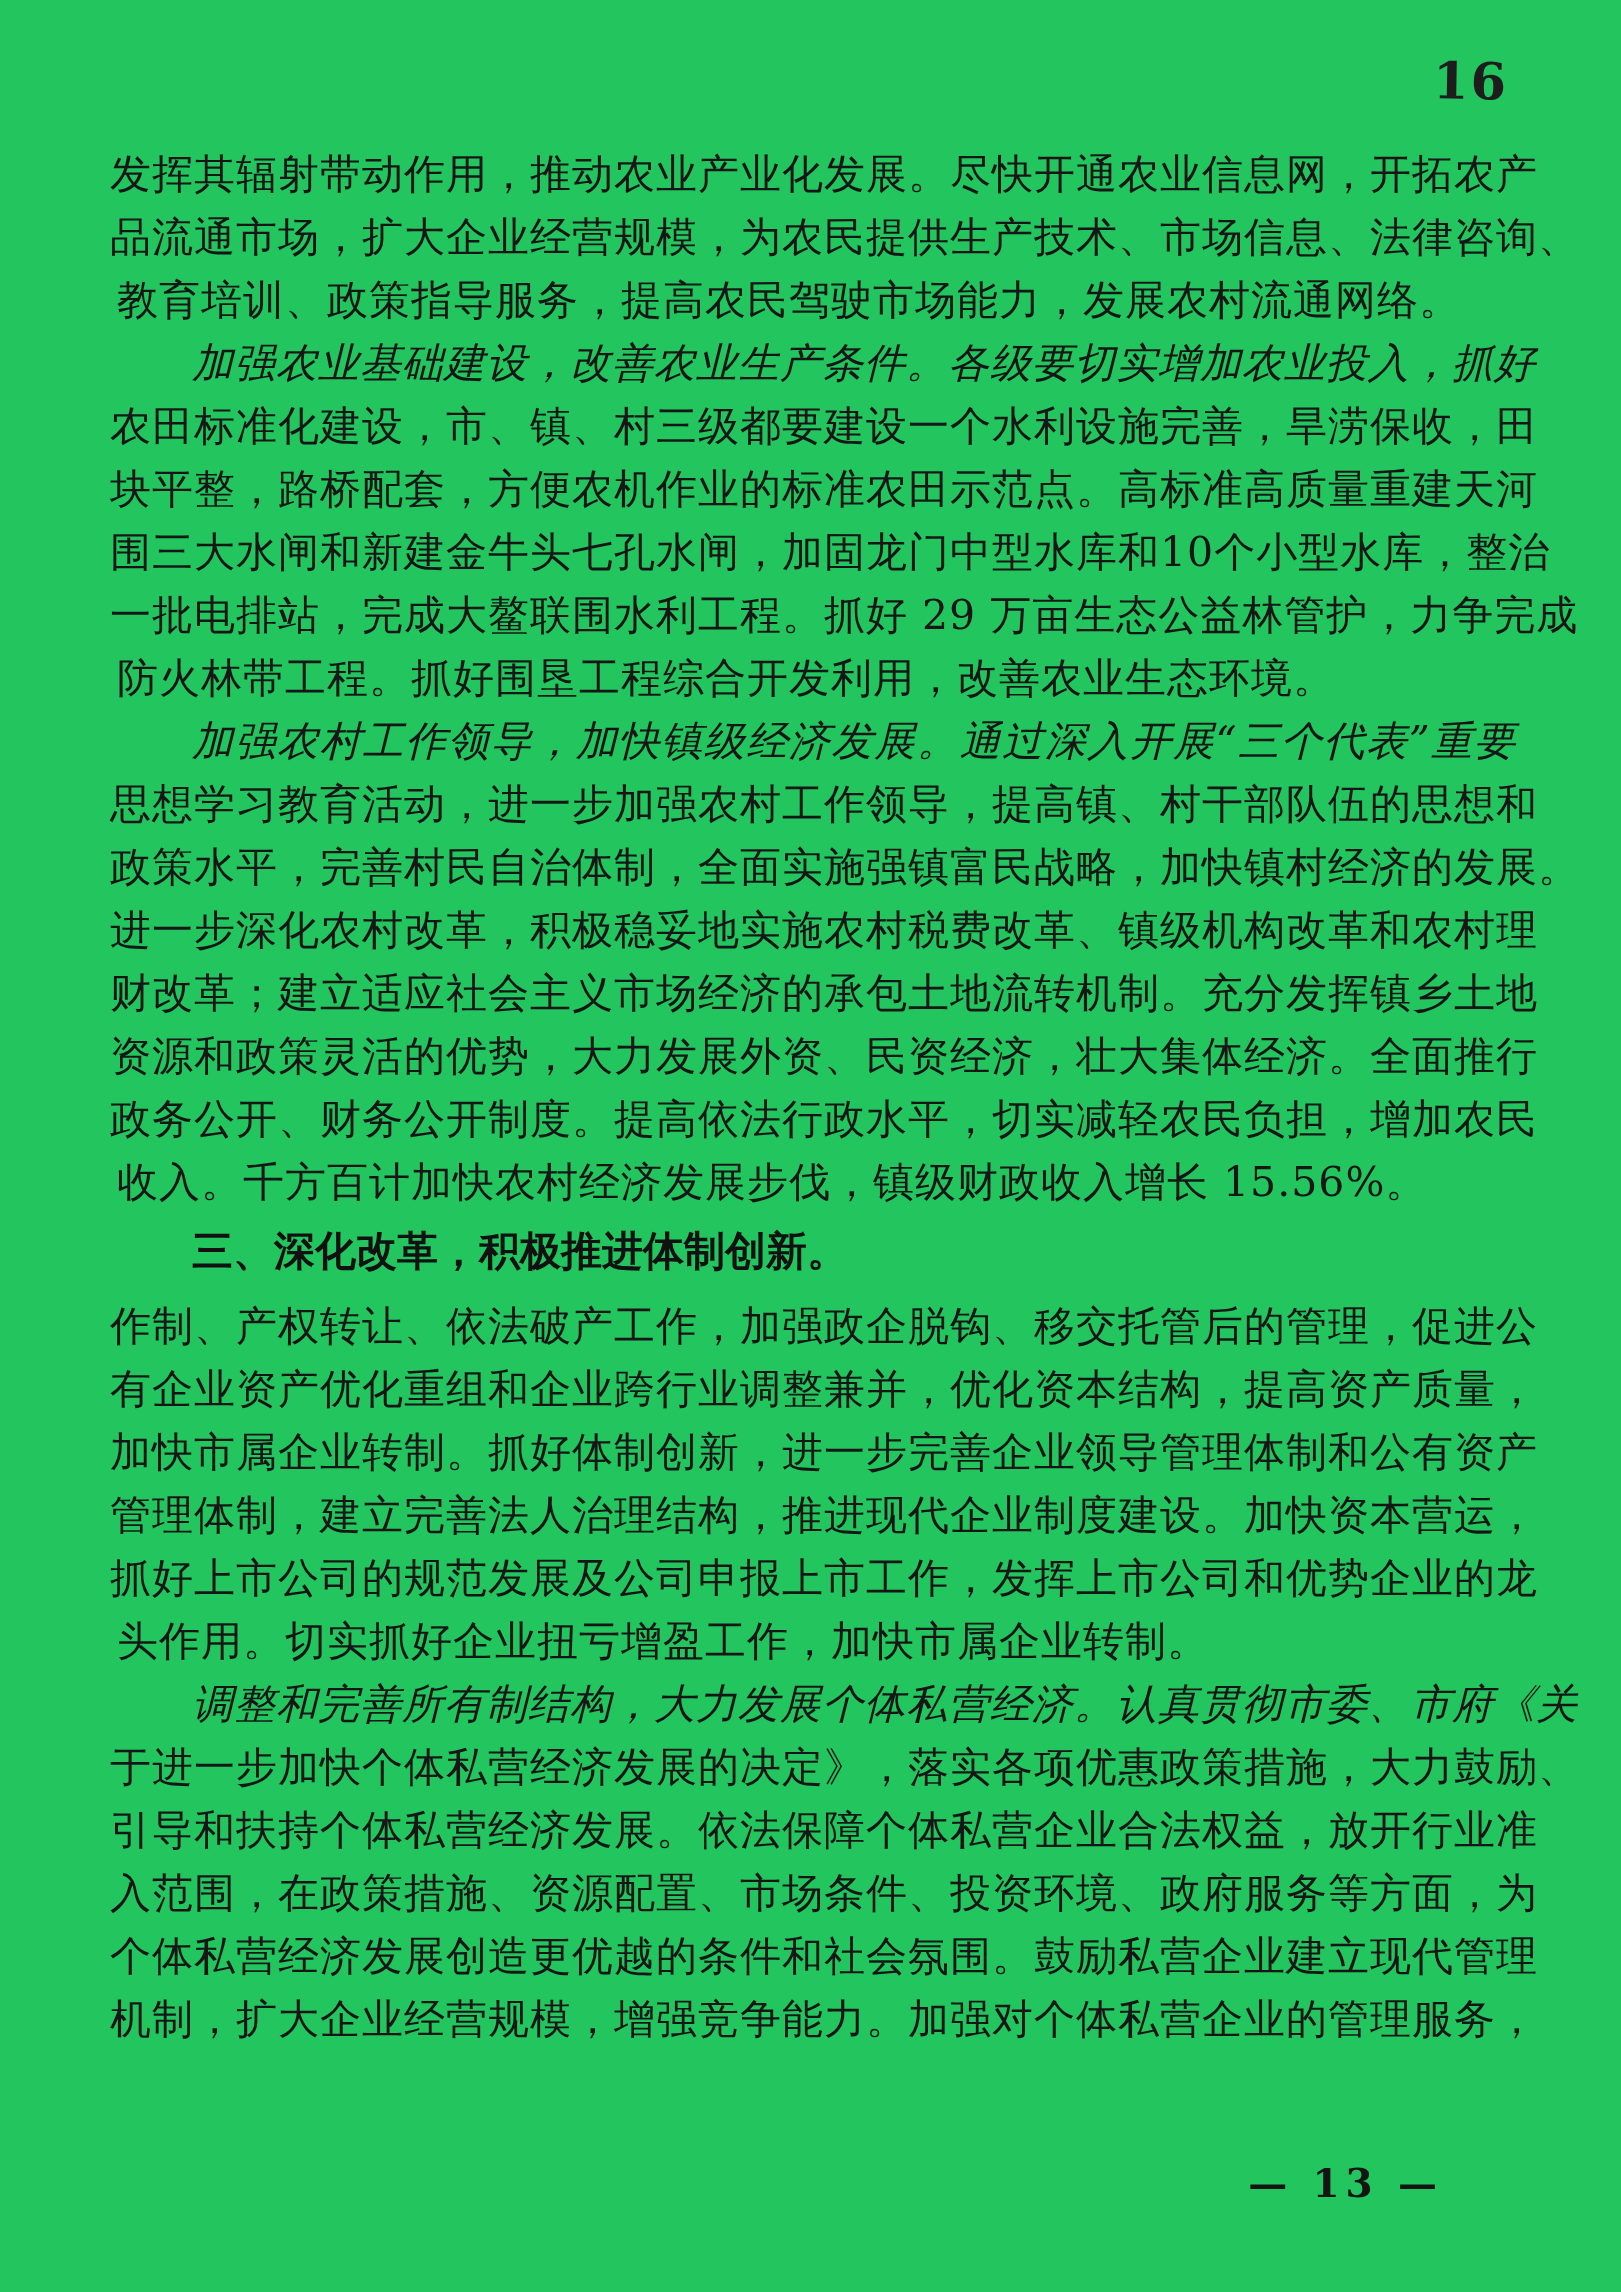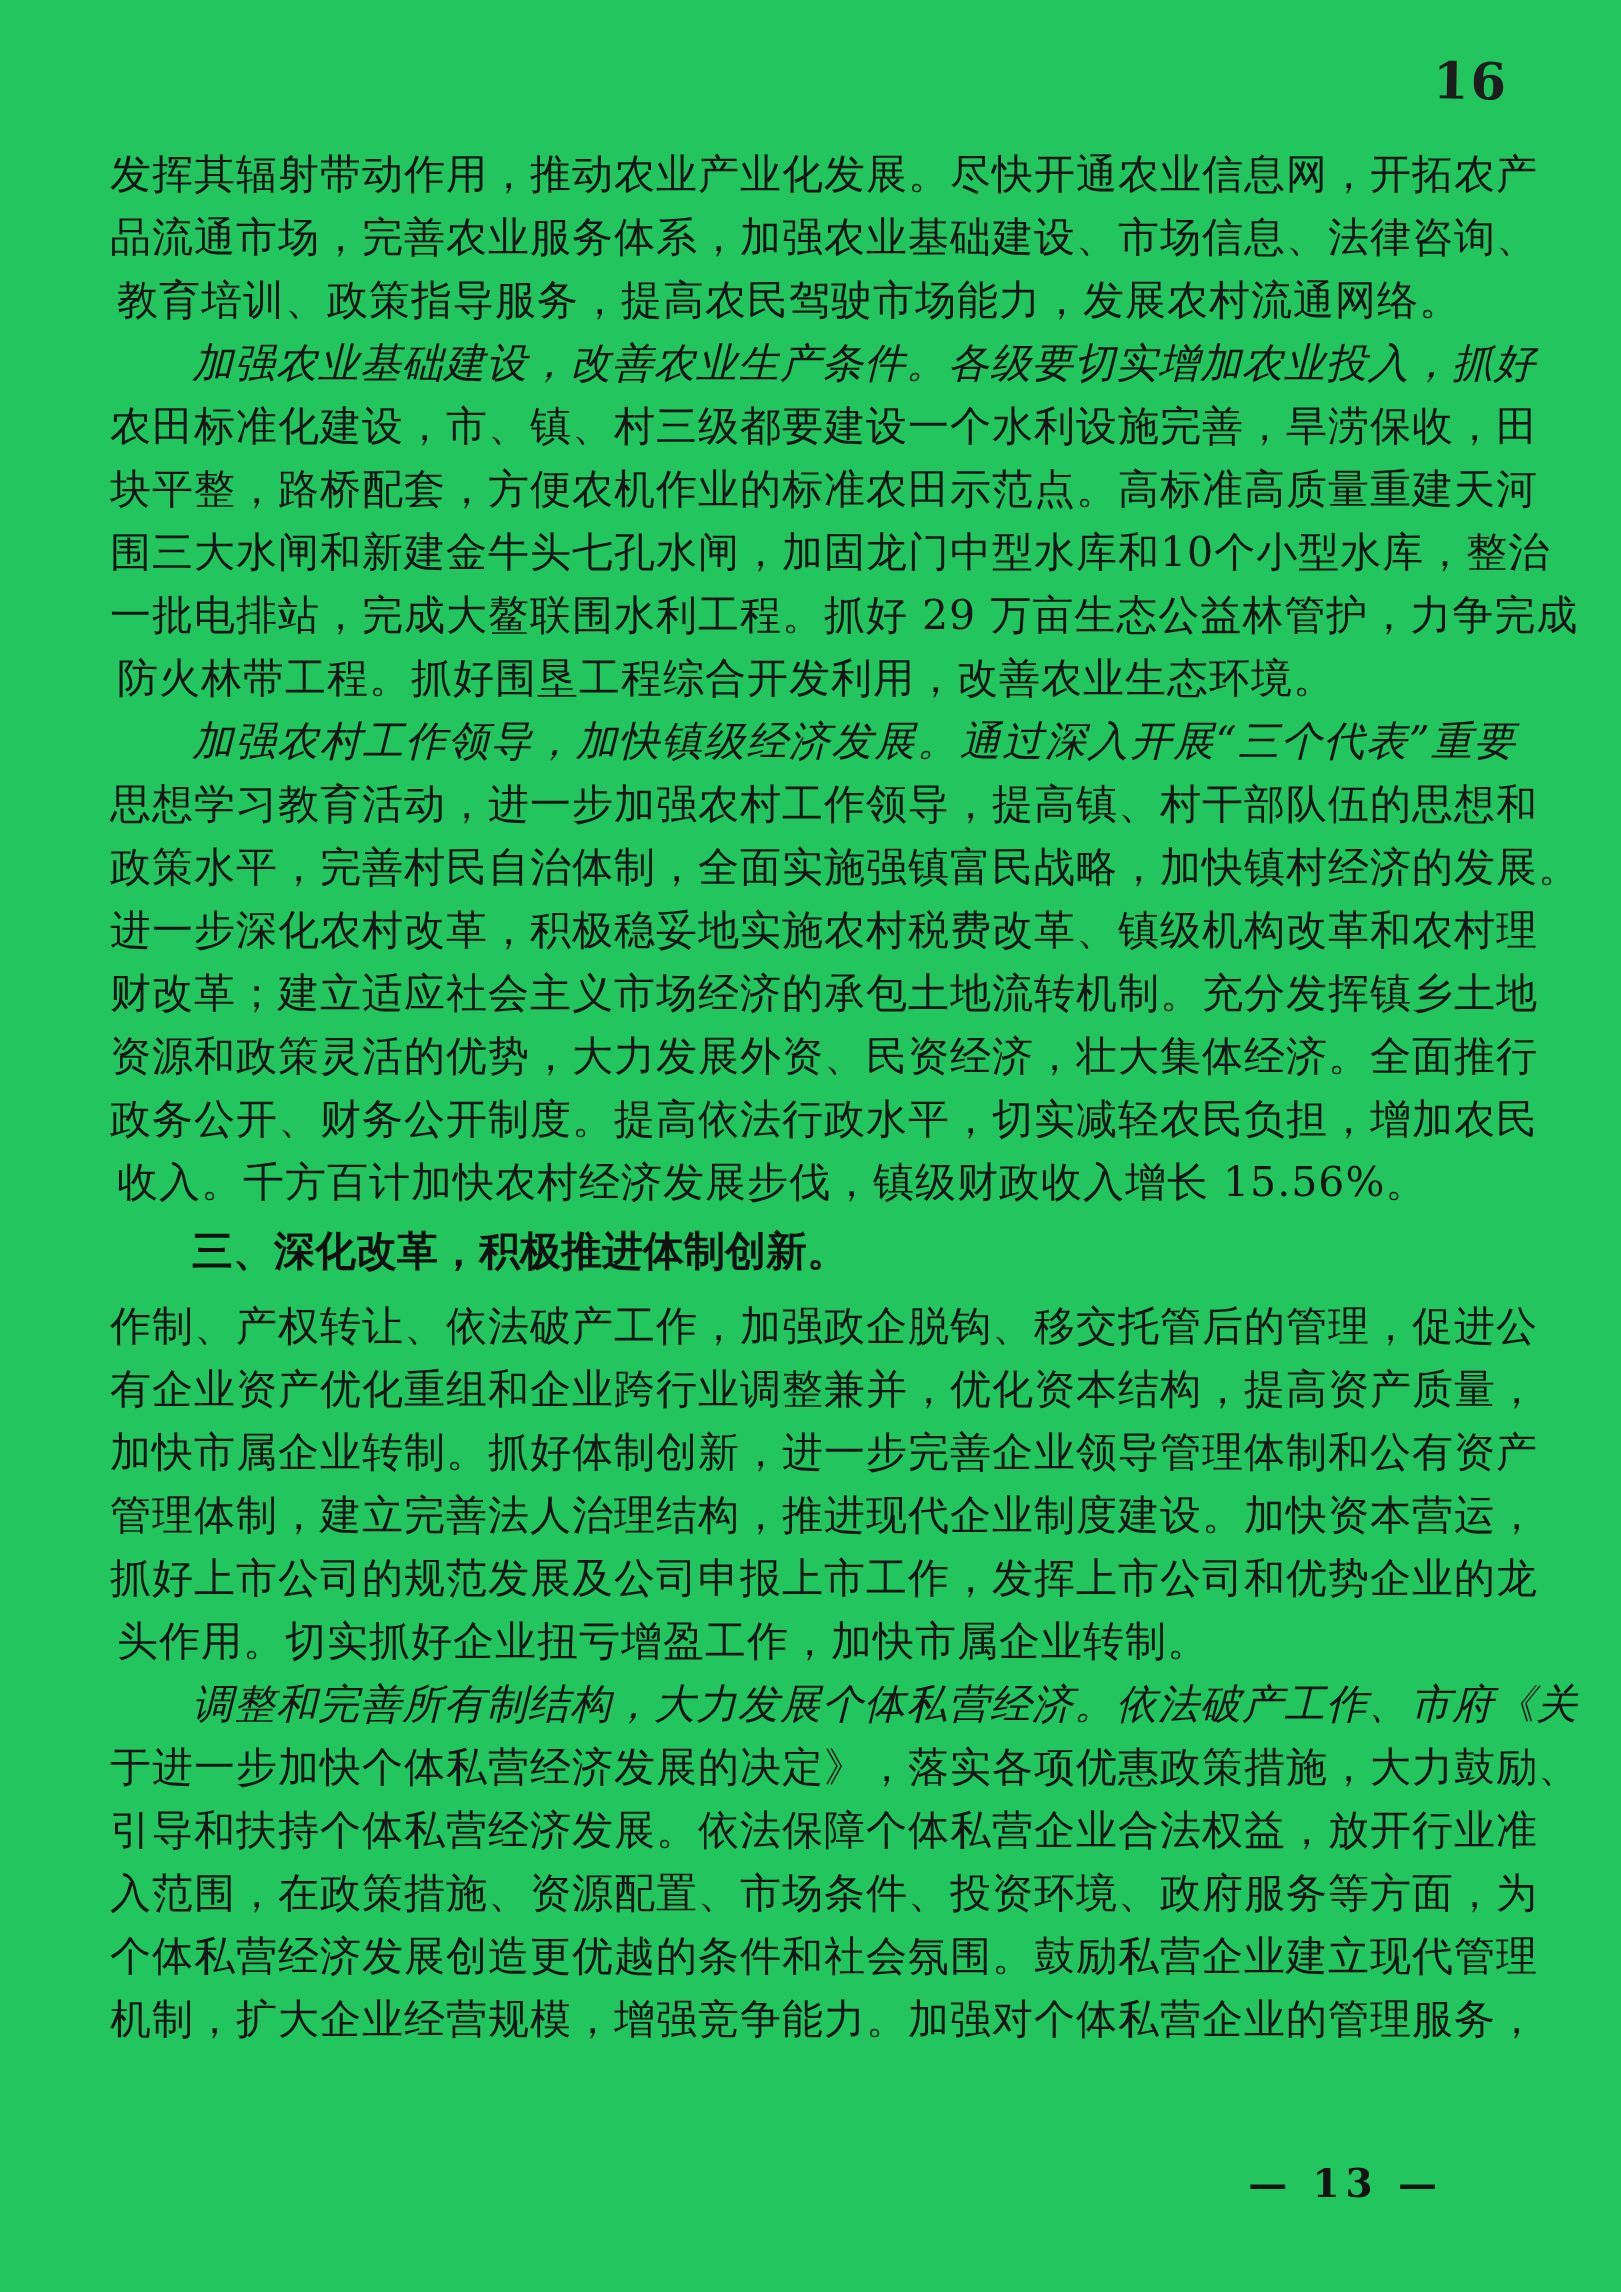--- a/index.html
+++ b/index.html
@@ -77,21 +77,21 @@
 <body>
 
 <div class="page">
 
   <div class="handwritten">16</div>
 
   <div class="content">
 
     <div class="para">
       <div class="line">发挥其辐射带动作用，推动农业产业化发展。尽快开通农业信息网，开拓农产</div>
-      <div class="line">品流通市场，完善农业服务体系，加强农业基础建设、市场信息、法律咨询、</div>
+      <div class="line">品流通市场，扩大企业经营规模，为农民提供生产技术、市场信息、法律咨询、</div>
       <div class="line short">教育培训、政策指导服务，提高农民驾驶市场能力，发展农村流通网络。</div>
     </div>
 
     <div class="para">
       <div class="line indent">加强农业基础建设，改善农业生产条件。各级要切实增加农业投入，抓好</div>
       <div class="line">农田标准化建设，市、镇、村三级都要建设一个水利设施完善，旱涝保收，田</div>
       <div class="line">块平整，路桥配套，方便农机作业的标准农田示范点。高标准高质量重建天河</div>
       <div class="line">围三大水闸和新建金牛头七孔水闸，加固龙门中型水库和10个小型水库，整治</div>
       <div class="line">一批电排站，完成大鳌联围水利工程。抓好 29 万亩生态公益林管护，力争完成</div>
       <div class="line short">防火林带工程。抓好围垦工程综合开发利用，改善农业生态环境。</div>
@@ -113,21 +113,21 @@
     <div class="para">
       <div class="line">作制、产权转让、依法破产工作，加强政企脱钩、移交托管后的管理，促进公</div>
       <div class="line">有企业资产优化重组和企业跨行业调整兼并，优化资本结构，提高资产质量，</div>
       <div class="line">加快市属企业转制。抓好体制创新，进一步完善企业领导管理体制和公有资产</div>
       <div class="line">管理体制，建立完善法人治理结构，推进现代企业制度建设。加快资本营运，</div>
       <div class="line">抓好上市公司的规范发展及公司申报上市工作，发挥上市公司和优势企业的龙</div>
       <div class="line short">头作用。切实抓好企业扭亏增盈工作，加快市属企业转制。</div>
     </div>
 
     <div class="para">
-      <div class="line indent">调整和完善所有制结构，大力发展个体私营经济。依法破产工作、市府《关</div>
+      <div class="line indent">调整和完善所有制结构，大力发展个体私营经济。认真贯彻市委、市府《关</div>
       <div class="line">于进一步加快个体私营经济发展的决定》，落实各项优惠政策措施，大力鼓励、</div>
       <div class="line">引导和扶持个体私营经济发展。依法保障个体私营企业合法权益，放开行业准</div>
       <div class="line">入范围，在政策措施、资源配置、市场条件、投资环境、政府服务等方面，为</div>
       <div class="line">个体私营经济发展创造更优越的条件和社会氛围。鼓励私营企业建立现代管理</div>
       <div class="line">机制，扩大企业经营规模，增强竞争能力。加强对个体私营企业的管理服务，</div>
     </div>
 
   </div>
 
   <div class="page-number">— 13 —</div>

